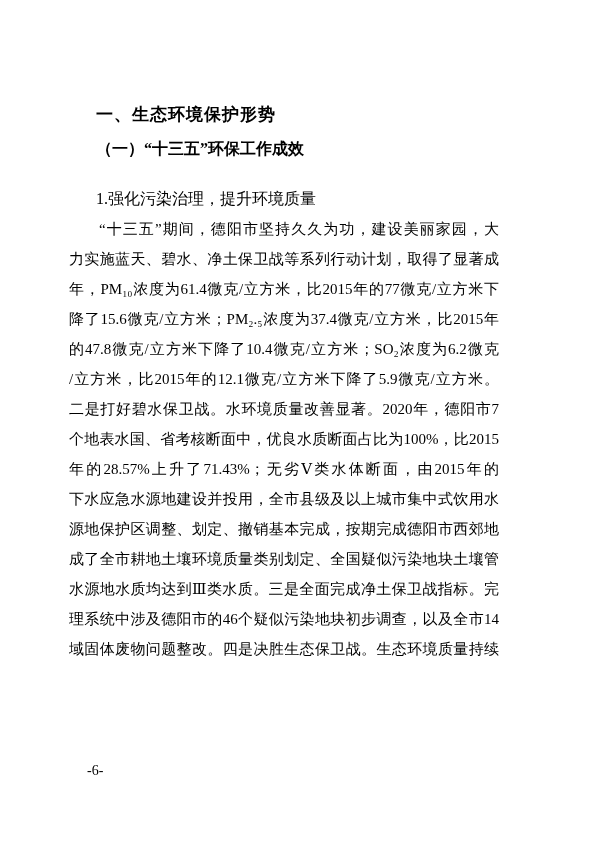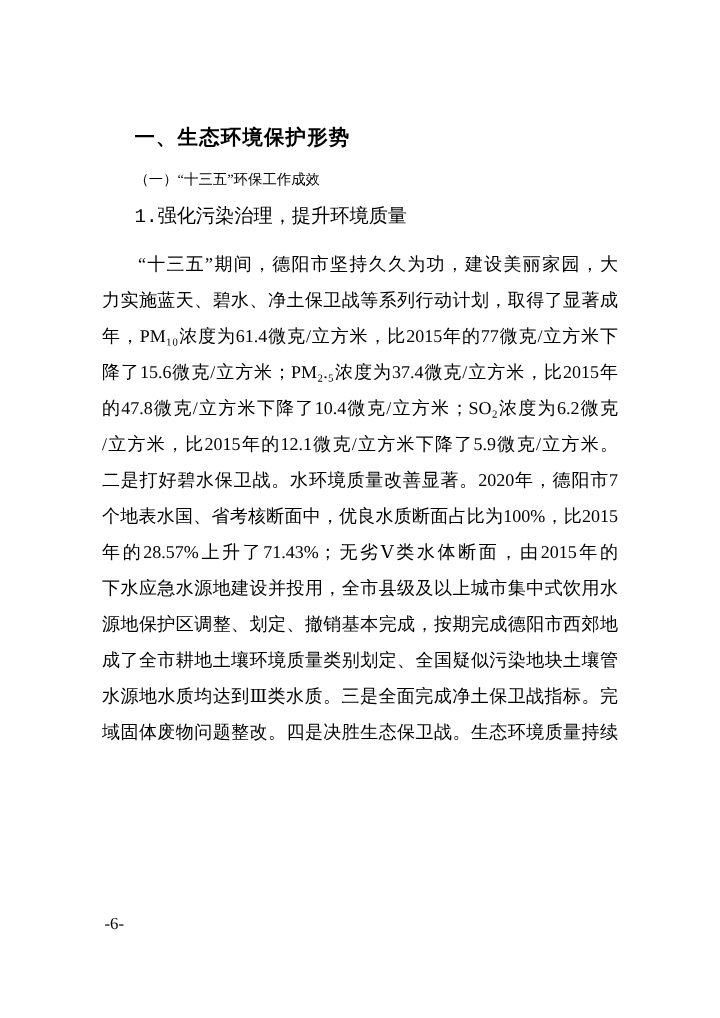--- a/index.html
+++ b/index.html
@@ -9,46 +9,45 @@
     width: 600px;
     height: 848px;
     margin: 0 auto;
     background: #ffffff;
     color: #000000;
     font-family: "Liberation Serif", "DejaVu Serif", serif;
     overflow: hidden;
   }
   .content {
     position: absolute;
-    left: 85px;
+    left: 69px;
     top: 100px;
     width: 430px;
   }
   .h1 {
     font-size: 17px;
     font-weight: bold;
     line-height: 30px;
     padding-left: 27px;
     margin-bottom: 4px;
     letter-spacing: 1px;
   }
   .h2 {
-    font-size: 12px;
-    font-weight: normal;
+    font-size: 16px;
+    font-weight: bold;
     line-height: 30px;
     padding-left: 27px;
-    margin-bottom: 2px;
+    margin-bottom: 20px;
   }
   .h3 {
     font-size: 16px;
     font-weight: normal;
     line-height: 30px;
     padding-left: 27px;
-    margin-bottom: 10px;
-    font-family: Liberation Mono, monospace;
+    margin-bottom: 0;
   }
   .body-text { width: 430px; }
   .body-line {
     font-size: 15px;
     line-height: 30px;
     text-align: justify;
     text-align-last: justify;
     width: 430px;
     overflow: hidden;
     white-space: normal;
@@ -78,17 +77,18 @@
         <div class="body-line">降了15.6微克/立方米；PM₂.₅浓度为37.4微克/立方米，比2015年</div>
         <div class="body-line">的47.8微克/立方米下降了10.4微克/立方米；SO₂浓度为6.2微克</div>
         <div class="body-line">/立方米，比2015年的12.1微克/立方米下降了5.9微克/立方米。</div>
         <div class="body-line">二是打好碧水保卫战。水环境质量改善显著。2020年，德阳市7</div>
         <div class="body-line">个地表水国、省考核断面中，优良水质断面占比为100%，比2015</div>
         <div class="body-line">年的28.57%上升了71.43%；无劣Ⅴ类水体断面，由2015年的</div>
         <div class="body-line">下水应急水源地建设并投用，全市县级及以上城市集中式饮用水</div>
         <div class="body-line">源地保护区调整、划定、撤销基本完成，按期完成德阳市西郊地</div>
         <div class="body-line">成了全市耕地土壤环境质量类别划定、全国疑似污染地块土壤管</div>
         <div class="body-line">水源地水质均达到Ⅲ类水质。三是全面完成净土保卫战指标。完</div>
+        <div class="body-line">理系统中涉及德阳市的46个疑似污染地块初步调查，以及全市14</div>
         <div class="body-line">域固体废物问题整改。四是决胜生态保卫战。生态环境质量持续</div>
       </div>
   </div>
   <div class="page-number">-6-</div>
 </div>
 
 </body></html>

